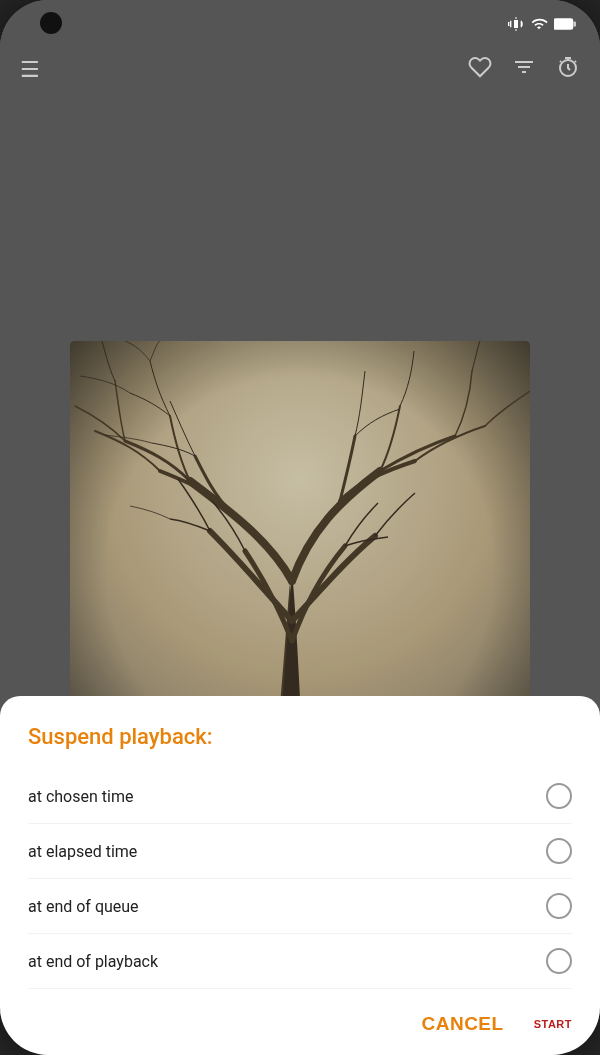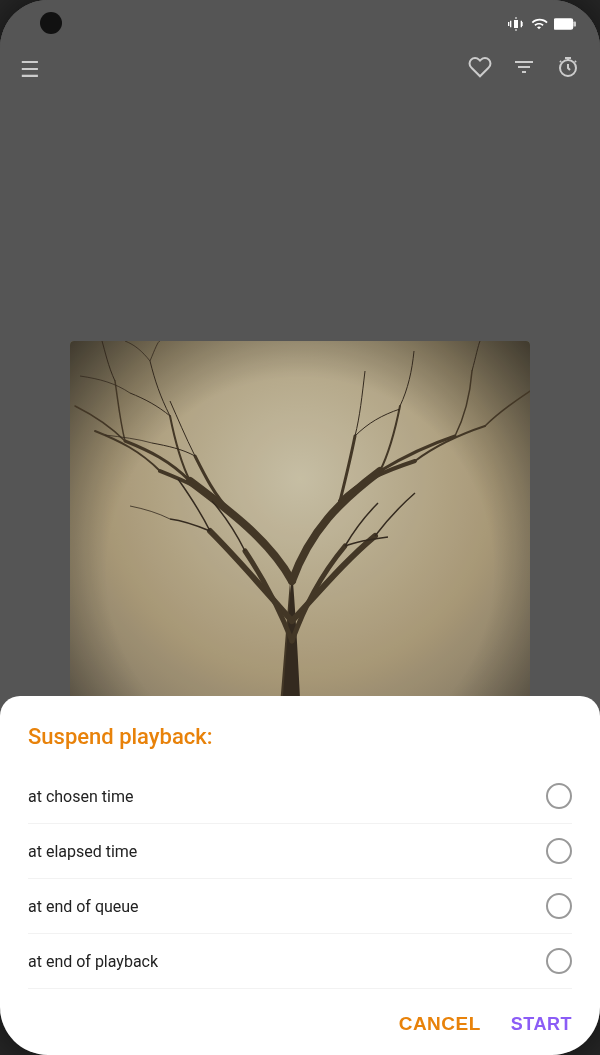--- a/index.html
+++ b/index.html
@@ -203,22 +203,22 @@
       font-size: 19px;
       font-weight: 600;
       letter-spacing: 0.5px;
       background: none;
       border: none;
       cursor: pointer;
       text-transform: uppercase;
     }
 
     .btn-start {
-      color: #8b5cf6;
-      font-size: 18px;
+      color: #b91c1c;
+      font-size: 11px;
       font-weight: 600;
       letter-spacing: 0.5px;
       background: none;
       border: none;
       cursor: pointer;
       text-transform: uppercase;
     }
   </style>
 </head>
 <body>

